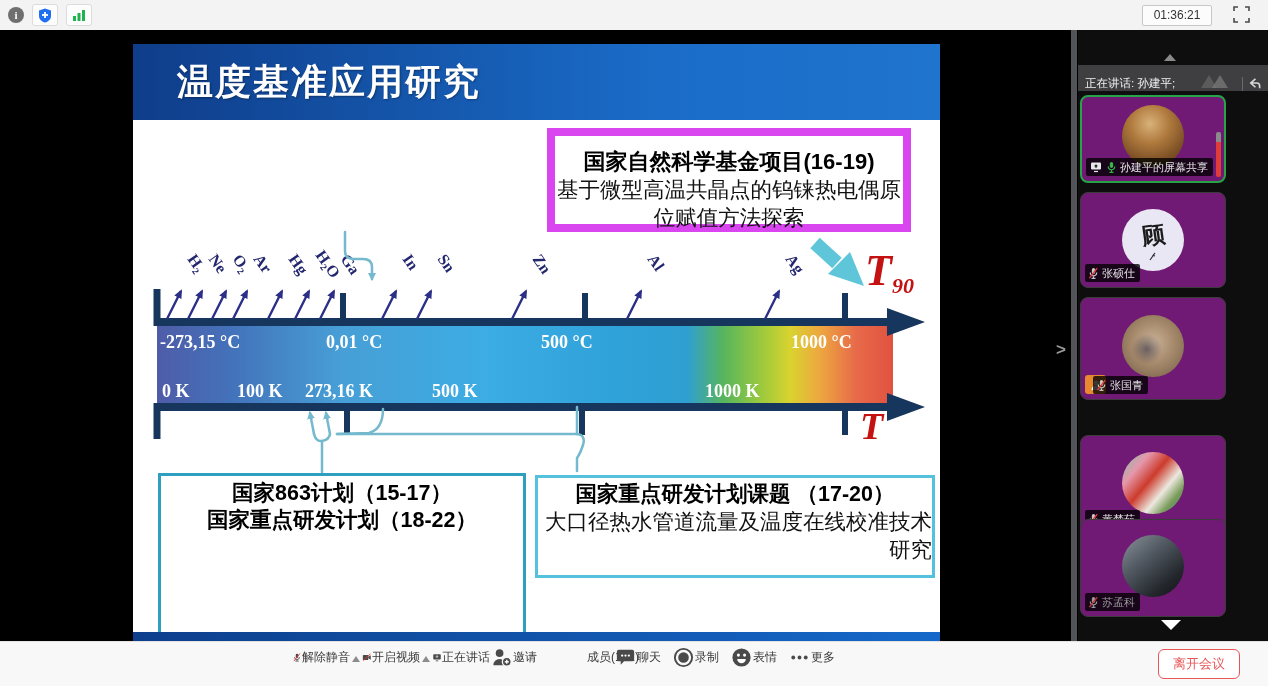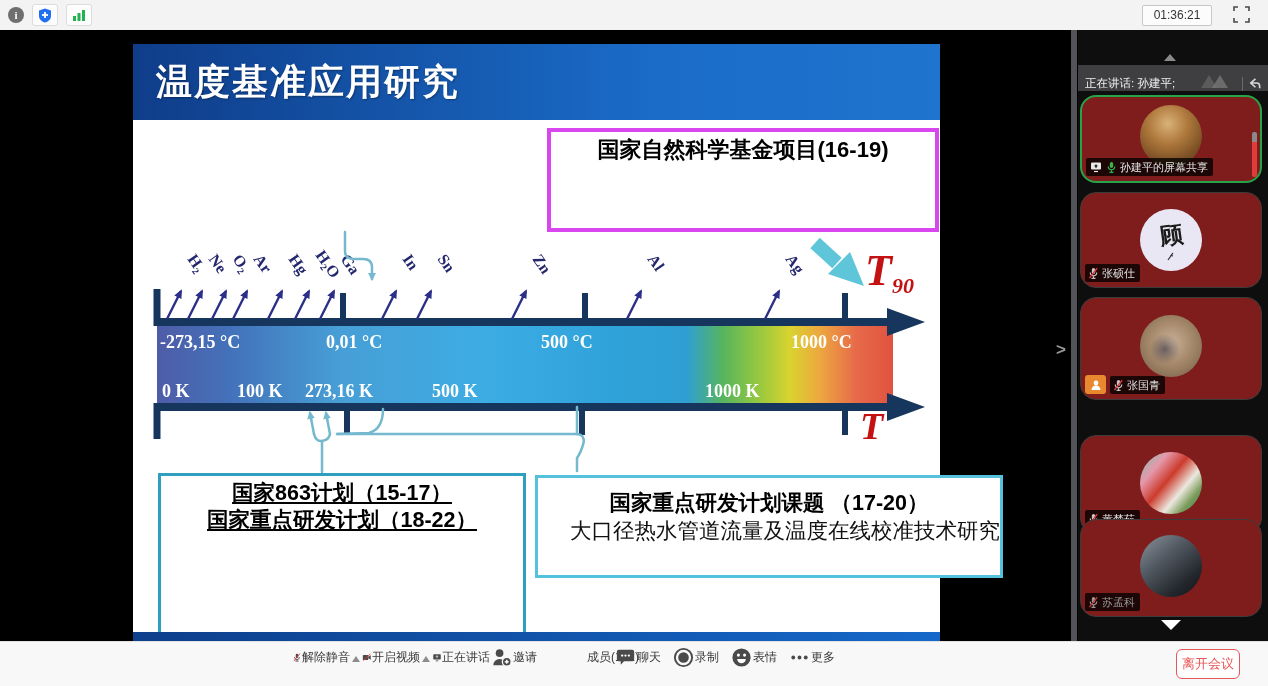--- a/index.html
+++ b/index.html
@@ -18,27 +18,27 @@
          border-radius:2px;background:#fcfcfc;color:#333;font-size:12px;line-height:19px;text-align:center;}
   .fs{position:absolute;right:18px;top:6px;width:17px;height:17px;}
 
   
   .main{position:absolute;left:0;top:30px;width:1268px;height:611px;background:#000;}
 
   
   .slide{position:absolute;left:133px;top:14px;width:807px;height:597px;background:#fff;}
   .slide-header{position:absolute;left:0;top:0;width:807px;height:76px;
                 background:linear-gradient(90deg,#0f3d8a 0%,#1a6cc8 65%,#1f74cd 100%);}
-  .slide-title{color:#fff;font-size:36px;font-weight:bold;line-height:76px;padding-left:23px;
+  .slide-title{color:#fff;font-size:36px;font-weight:bold;line-height:76px;padding-left:44px;
                letter-spacing:2px;text-shadow:1px 1px 2px rgba(0,0,0,.35);}
   .pbox{position:absolute;background:#fff;box-sizing:border-box;text-align:center;}
   .pbox.tl{left:2px;top:84px;width:403px;height:104px;border:3px solid #3f9fd0;padding-top:3px;}
-  .pbox.tr{left:414px;top:84px;width:392px;height:104px;border:4px solid #d946ef;padding-top:3px;}
-  .pbox.bl{left:25px;top:429px;width:368px;height:201px;border:3px solid #2f9fc0;padding-top:4px;text-decoration:underline;}
-  .pbox.br{left:402px;top:431px;width:468px;height:103px;border:3px solid #54c2dc;padding-top:12px;}
+  .pbox.tr{left:414px;top:84px;width:364px;height:104px;border:8px solid #d946ef;padding-top:11px;}
+  .pbox.bl{left:25px;top:429px;width:368px;height:201px;border:3px solid #2f9fc0;padding-top:4px;}
+  .pbox.br{left:402px;top:431px;width:400px;height:103px;border:3px solid #54c2dc;padding-top:3px;}
   .tl .pbox-title{color:#1462c0;font-weight:bold;font-size:21px;line-height:28px;}
   .tl .pbox-body{color:#2272c8;font-size:20.5px;line-height:27px;}
   .tr .pbox-title{color:#000;font-weight:bold;font-size:22px;line-height:29px;}
   .tr .pbox-body{color:#111;font-size:21.5px;line-height:28px;}
   .bl div, .br div{font-size:21px;line-height:26.5px;color:#111;}
   .bl .b, .br .b{font-weight:bold;color:#000;font-size:21.5px;}
   .br .pbox-body{font-size:21.5px;line-height:28px;text-align:right;}
   .slide-bottom-bar{position:absolute;left:0;bottom:0;width:807px;height:9px;
                     background:linear-gradient(90deg,#0d3f8c,#1568c9);}
   svg.scale{position:absolute;left:0;top:185px;pointer-events:none;}
@@ -49,56 +49,56 @@
   .sidebar{position:absolute;left:1078px;top:0;width:190px;height:611px;background:#0e0e0e;}
   .sb-tri-up{position:absolute;left:86px;top:24px;width:0;height:0;
              border-left:6px solid transparent;border-right:6px solid transparent;
              border-bottom:7px solid #8a8a8a;}
   .banner{position:absolute;left:0;top:35px;width:190px;height:26px;background:#3f3f41;
           display:flex;align-items:flex-end;}
   .banner-text{color:#f0f0f0;font-size:11.5px;padding-left:7px;flex:0 0 auto;}
   .banner-logo{margin-left:auto;opacity:.8;}
   .banner-sep{width:1px;height:14px;background:#6a6a6a;margin:0 4px;}
   .banner-reply{margin-right:6px;}
-  .tile{position:absolute;left:2px;width:182px;background:#7f1d1d;border:1px solid #3c3c3c;
-        border-radius:16px;box-sizing:border-box;cursor:pointer;}
+  .tile{position:absolute;left:2px;width:146px;background:#701a75;border:1px solid #3c3c3c;
+        border-radius:8px;box-sizing:border-box;cursor:pointer;}
   .tile.active{border:2px solid #27a348;}
   .avatar{position:absolute;left:50%;transform:translateX(-50%);border-radius:50%;width:62px;height:62px;}
   .a1{background:radial-gradient(circle at 45% 30%,#d8b27a 0%,#b07a3e 35%,#7a4f24 70%,#5c3a1a 100%);}
   .a2{background:#e9e7f4;display:flex;flex-direction:column;align-items:center;justify-content:center;}
   .a2 .gu{color:#1b1b1b;font-size:23px;font-weight:bold;font-family:"Liberation Serif",serif;transform:rotate(-8deg);}
   .a3{background:radial-gradient(circle at 40% 55%,rgba(25,30,60,.5) 0%,rgba(25,30,60,0) 30%),
        radial-gradient(circle at 50% 45%,#c9b298 0%,#a78a6c 45%,#6f5b44 100%);}
   .a4{background:linear-gradient(130deg,#79c4ae 0%,#e598ab 25%,#cc3b2c 45%,#ece8df 65%,#7a9c5a 80%,#2c7d68 100%);}
   .a5{background:linear-gradient(140deg,#8d949c 0%,#555d66 35%,#23272c 75%,#101214 100%);}
   .chip{position:absolute;left:4px;bottom:5px;height:18px;background:rgba(0,0,0,.78);
         display:flex;align-items:center;gap:3px;padding:0 5px 0 3px;border-radius:2px;}
   .chip-name{color:#e4e4e4;font-size:11px;white-space:nowrap;}
   .chip-name.dim{color:#9a9a9a;}
   .badge-orange{position:absolute;left:4px;bottom:5px;width:21px;height:19px;background:#e8882f;
                 border-radius:3px;display:flex;align-items:center;justify-content:center;}
-  .chip.shift{left:29px;}
+  .chip.shift{left:12px;}
   .volbar{position:absolute;right:3px;top:35px;width:5px;height:45px;border-radius:2px;overflow:hidden;}
   .volbar .gray{height:10px;background:#8a8a8a;}
   .volbar .red{height:35px;background:#e03c3c;}
   .sb-tri-down{position:absolute;left:83px;top:590px;width:0;height:0;
                border-left:10px solid transparent;border-right:10px solid transparent;
                border-top:10px solid #fff;cursor:pointer;}
 
   
   .toolbar{position:absolute;left:0;top:641px;width:1268px;height:45px;background:#f8f8f8;
            border-top:1px solid #e2e2e2;}
   .tools{position:absolute;left:292px;top:0;height:45px;display:flex;align-items:flex-start;}
   .tool{width:58px;display:flex;flex-direction:row;align-items:center;padding-top:4px;cursor:pointer;}
   .tool.w64{width:66px;gap:39px;}
   .tool-label{font-size:12px;color:#3a3a3a;margin-top:0;white-space:nowrap;}
   .expander{width:12px;padding-top:14px;display:flex;justify-content:center;cursor:pointer;}
   .expander i{width:0;height:0;border-left:4.5px solid transparent;border-right:4.5px solid transparent;
               border-bottom:6px solid #8c8c8c;}
-  .leave-btn{position:absolute;right:28px;top:7px;padding:5px 5px;border:1px solid #e85555;
+  .leave-btn{position:absolute;right:28px;top:7px;padding:5px 14px;border:1px solid #e85555;
              color:#e85555;background:#fff;border-radius:6px;font-size:13px;cursor:pointer;}
 </style>
 </head>
 <body>
 
 <div class="app">
 
   <div class="topbar">
     <div class="tb-left">
       <div class="info-ic">i</div>
@@ -125,20 +125,21 @@
 
   <div class="main">
 
     <div class="slide">
       <div class="slide-header">
         <div class="slide-title">温度基准应用研究</div>
       </div>
 
       <div class="pbox tr">
         <div class="pbox-title">国家自然科学基金项目(16-19)</div>
+        <div class="pbox-body">基于微型高温共晶点的钨铼热电偶原位赋值方法探索</div>
       </div>
 
       <svg class="scale" width="807" height="250" viewBox="0 0 807 250">
         <defs>
           <linearGradient id="tempbar" x1="0" y1="0" x2="1" y2="0">
             <stop offset="0" stop-color="#4f5ca8"></stop>
               <stop offset=".10" stop-color="#4372ba"></stop>
             <stop offset=".25" stop-color="#479fd6"></stop>
               <stop offset=".45" stop-color="#3cade4"></stop>
             <stop offset=".62" stop-color="#2fa2d9"></stop>

